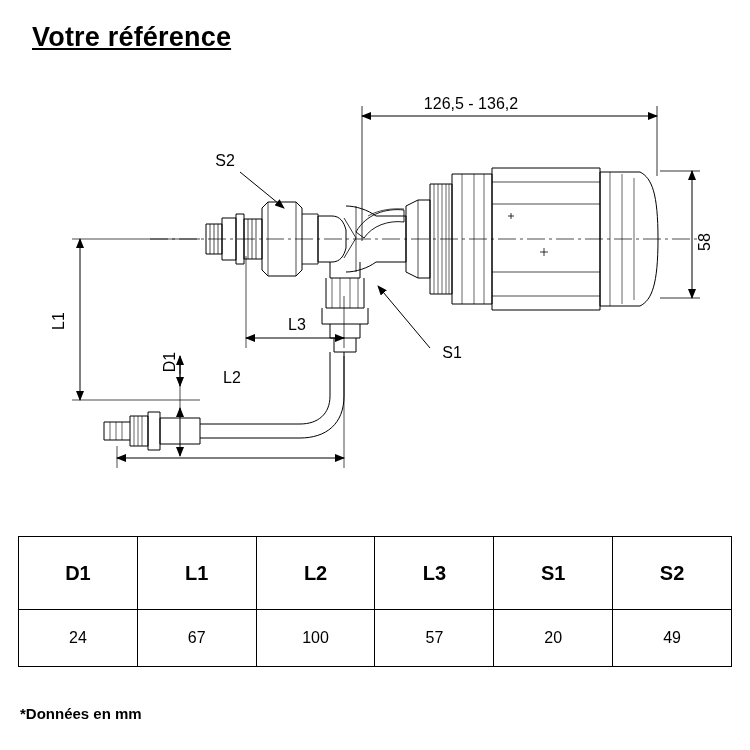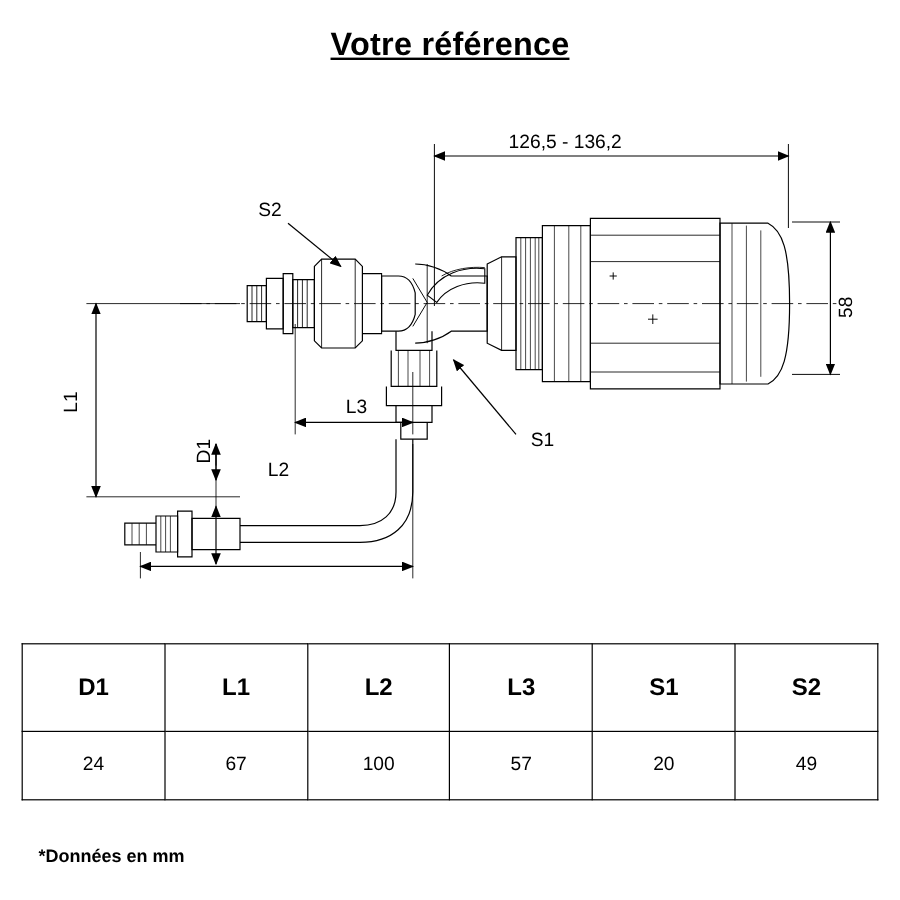--- a/index.html
+++ b/index.html
@@ -14,29 +14,30 @@
     position: relative;
     font-family: "Liberation Sans", sans-serif;
     color: #000000;
     overflow: hidden;
   }
   #page-title {
     position: absolute;
     top: 22px;
     left: 0;
     width: 750px;
-    text-align: center;
+    text-align: left;
     font-size: 27px;
     font-weight: bold;
     text-decoration: underline;
     letter-spacing: 0.2px;
+    padding-left: 32px;
   }
   #drawing-area {
     position: absolute;
-    top: 70px;
+    top: 56px;
     left: 0;
     width: 750px;
     height: 450px;
   }
   #drawing-area svg { display: block; }
   #spec-table {
     position: absolute;
     left: 18px;
     top: 536px;
     width: 714px;
@@ -55,21 +56,21 @@
     font-weight: bold;
     font-size: 20px;
     height: 73px;
   }
   #spec-table td {
     font-weight: normal;
     height: 57px;
   }
   #footnote {
     position: absolute;
-    left: 32px;
+    left: 20px;
     top: 705px;
     font-size: 15px;
     font-weight: bold;
   }
 </style>
 </head>
 <body>
 
 <div id="page-title">Votre référence</div>
 

